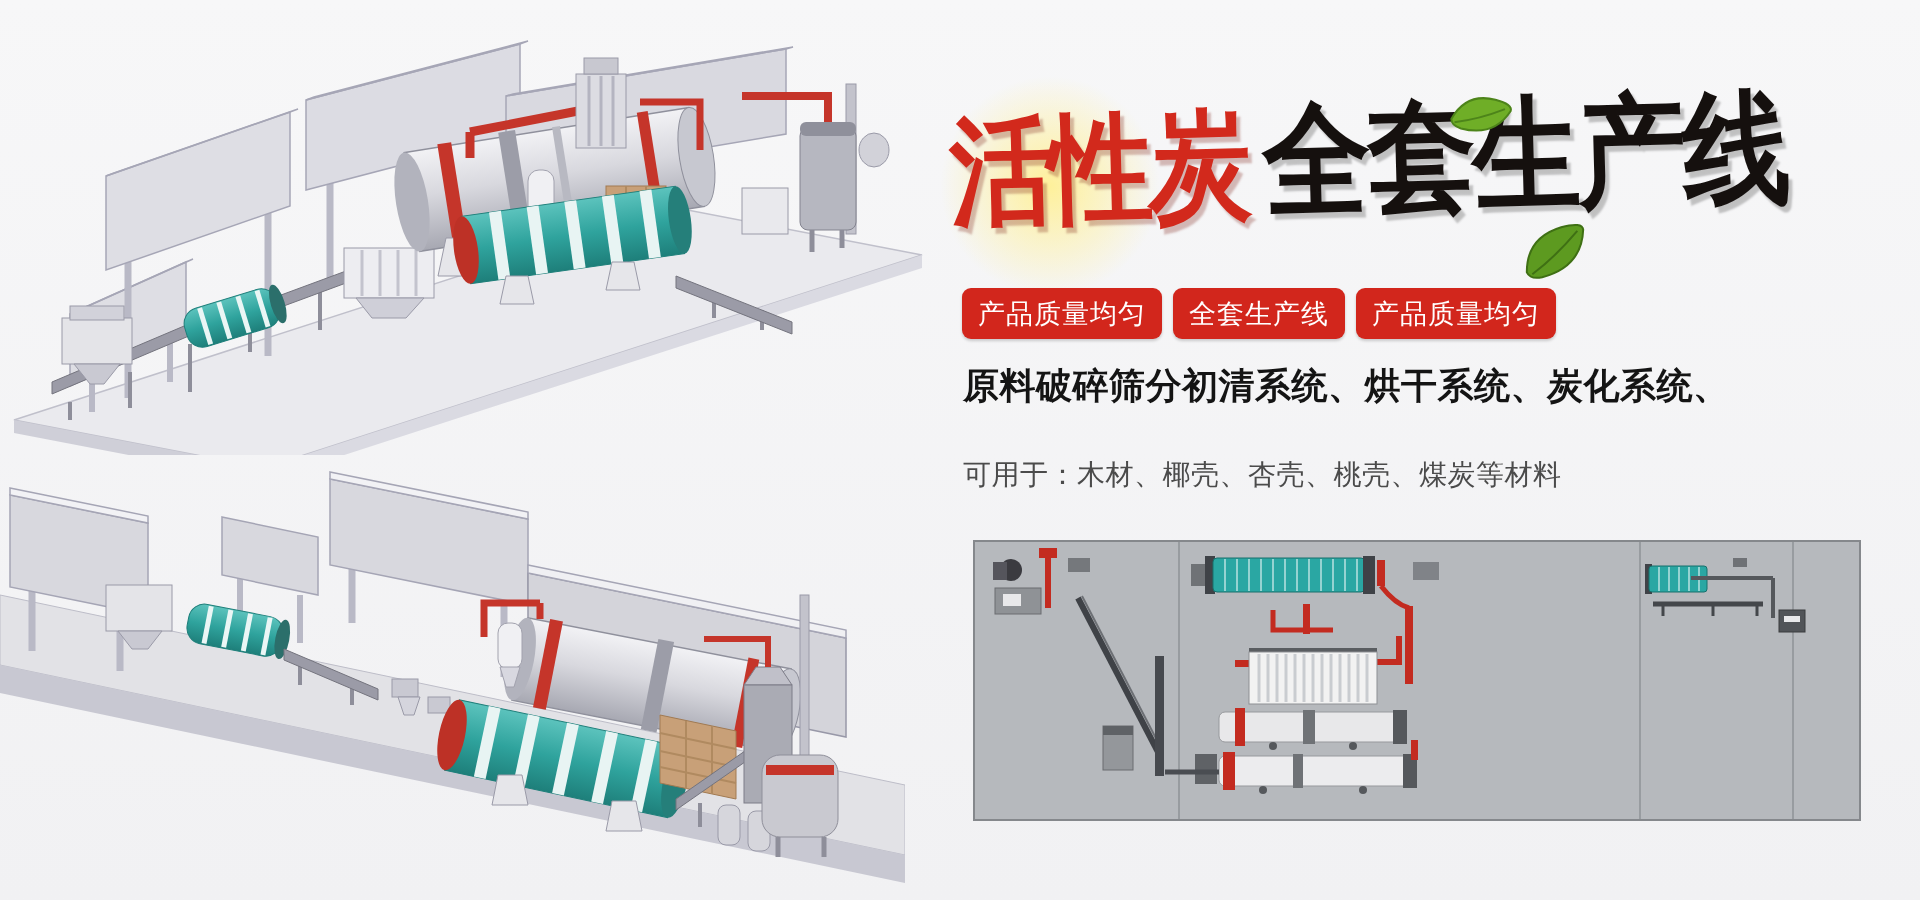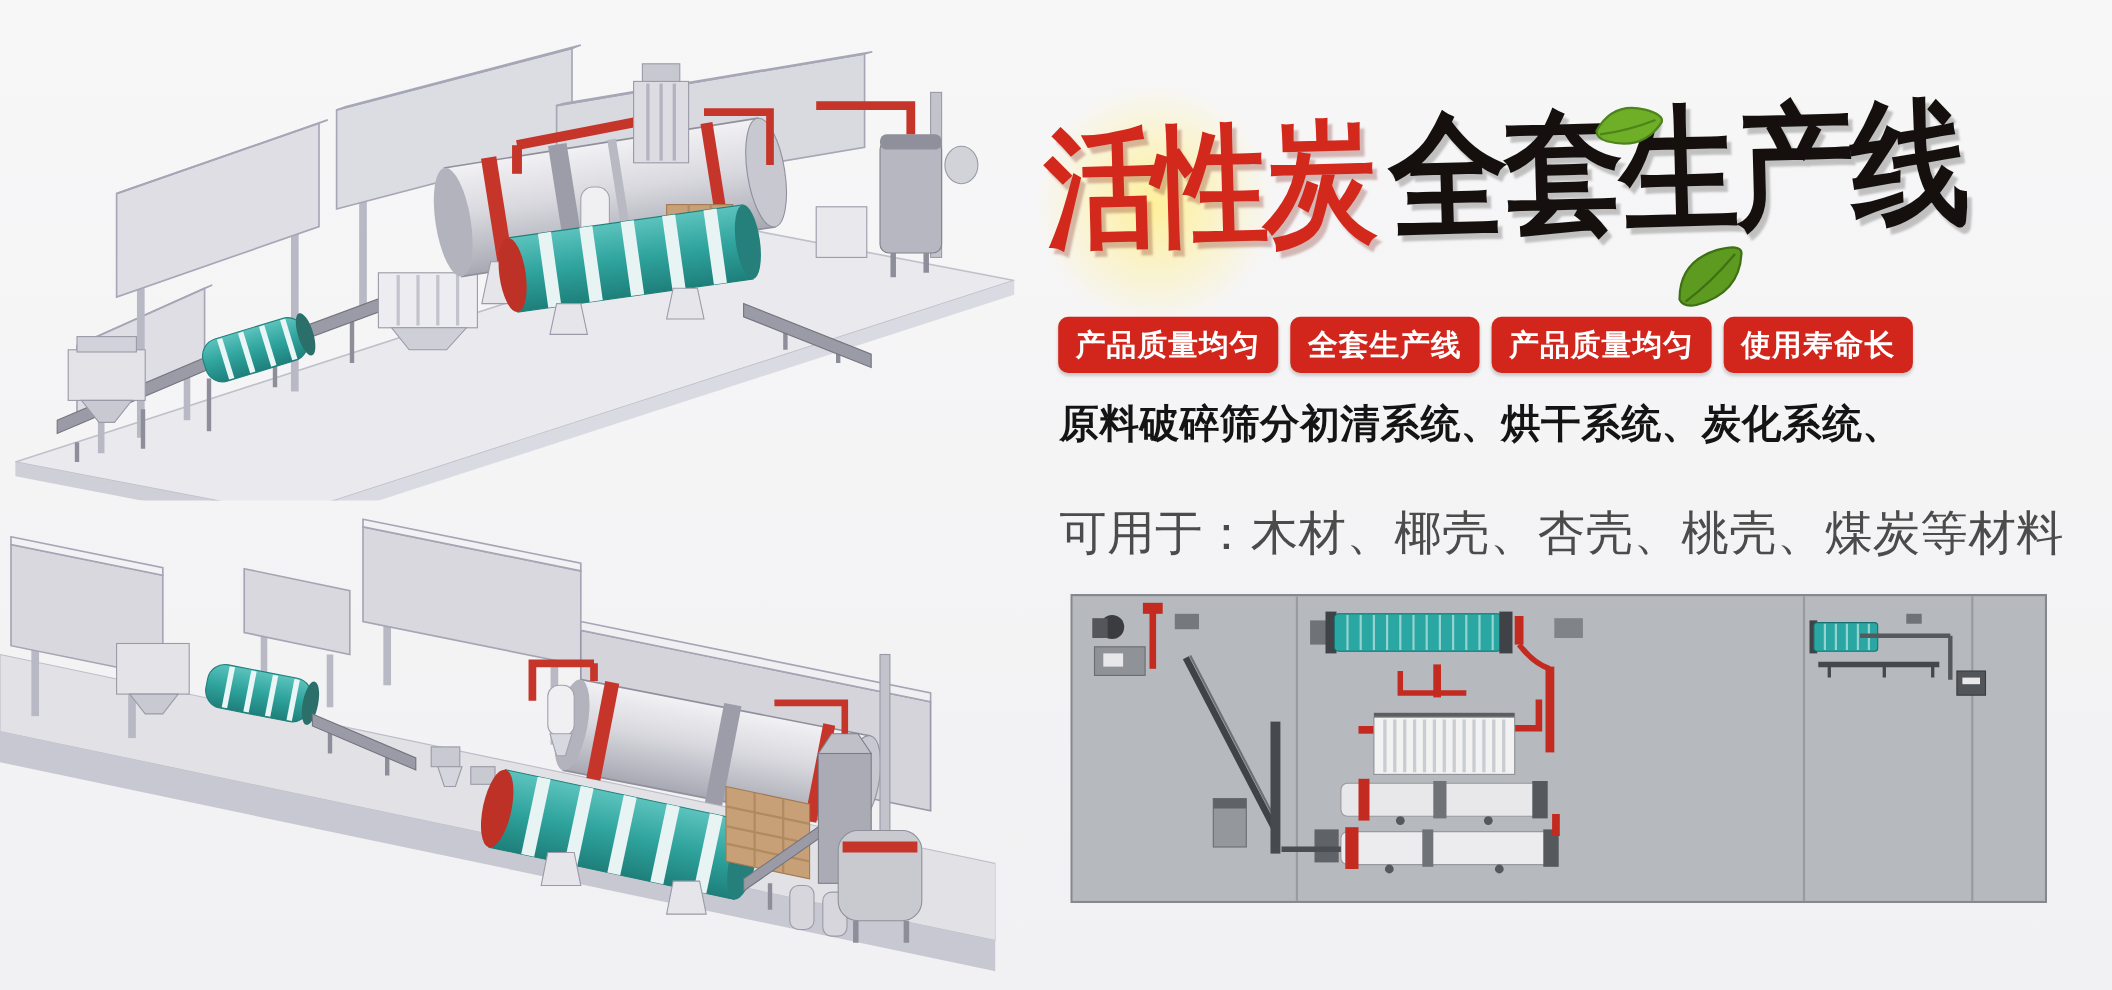--- a/index.html
+++ b/index.html
@@ -30,28 +30,28 @@
     transform:scaleY(1.14); transform-origin:bottom;
     text-shadow:4px 5px 2px rgba(0,0,0,0.22);
   }
   .leaf { position:absolute; }
   .leaf1 { left:500px; top:-4px; transform:rotate(18deg); }
   .leaf2 { left:568px; top:128px; transform:rotate(-12deg); }
 
   
   .badges { position:absolute; left:962px; top:288px; display:flex; gap:11px; }
   .badge {
-    background:#d2261c; color:#ffffff; font-size:27px; font-weight:700; letter-spacing:1px;
+    background:#d2261c; color:#ffffff; font-size:27px; font-weight:400; letter-spacing:1px;
     height:51px; display:flex; align-items:center; padding:0 16px; border-radius:9px;
     box-shadow:0 2px 3px rgba(0,0,0,0.18);
   }
 
   
   .desc { position:absolute; left:963px; top:364px; font-size:36px; font-weight:800; color:#141414; line-height:1.24; letter-spacing:0.5px; }
-  .materials { position:absolute; left:963px; top:456px; font-size:43px; font-weight:400; color:#4b4b4b; letter-spacing:0.5px; }
+  .materials { position:absolute; left:963px; top:456px; font-size:28px; font-weight:400; color:#4b4b4b; letter-spacing:0.5px; }
 
   
   .scheme { position:absolute; left:973px; top:540px; }
 </style>
 </head>
 <body>
 
 <div class="page">
 
   <svg class="illu illu-top" width="930" height="455" viewBox="0 0 930 455">
@@ -350,23 +350,20 @@
   <div class="badges">
     <div class="badge">
         <span>产品质量均匀</span>
       </div>
     <div class="badge">
         <span>全套生产线</span>
       </div>
     <div class="badge">
         <span>产品质量均匀</span>
       </div>
-    <div class="badge">
-        <span>使用寿命长</span>
-      </div>
   </div>
 
   <div class="desc">
     <div>原料破碎筛分初清系统、烘干系统、炭化系统、</div>
   </div>
   <div class="materials">可用于：木材、椰壳、杏壳、桃壳、煤炭等材料</div>
 
   <svg class="scheme" width="888" height="281" viewBox="0 0 888 281">
     <rect x="1" y="1" width="886" height="279" fill="#b6b9bd" stroke="#85888c" stroke-width="2"></rect>
     <g stroke="#989ca0" stroke-width="2">

